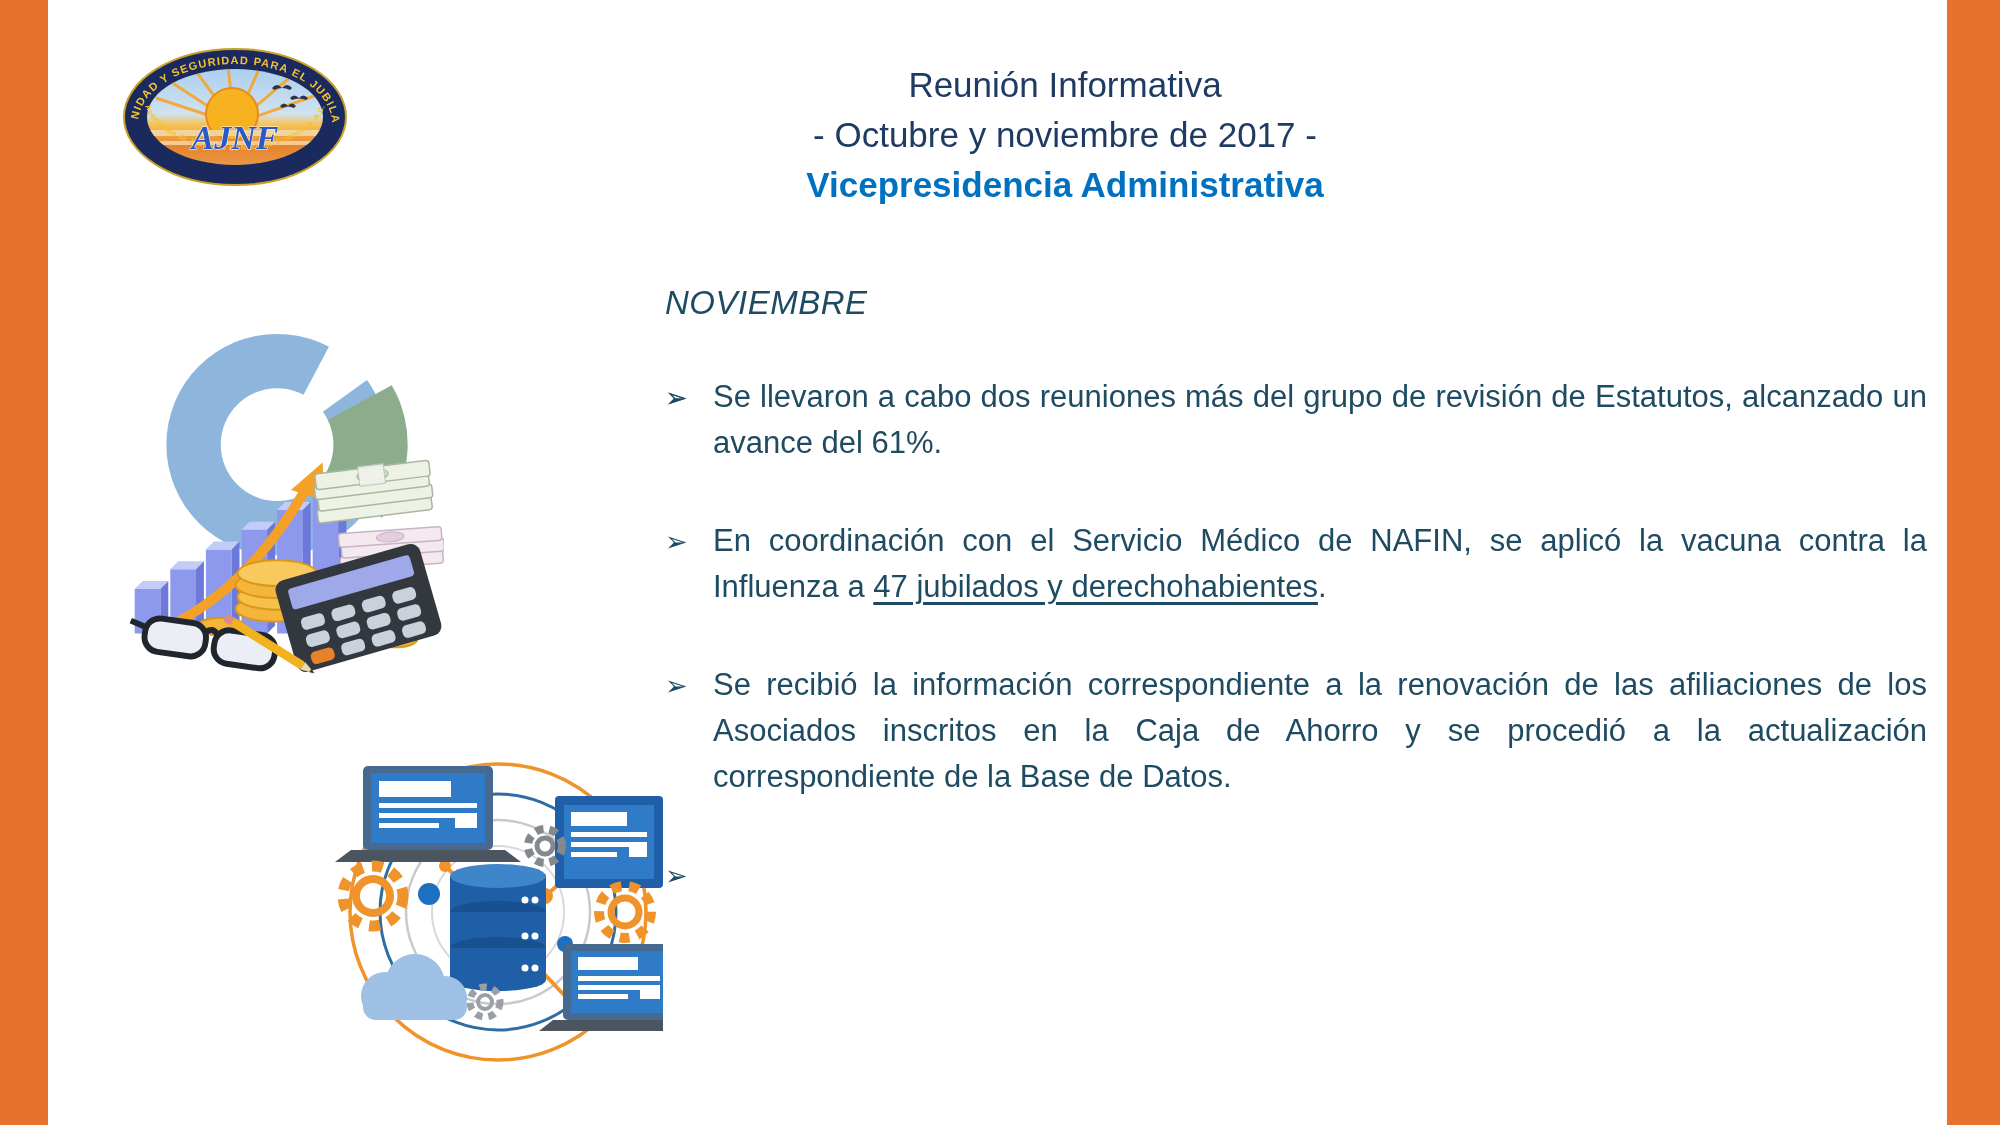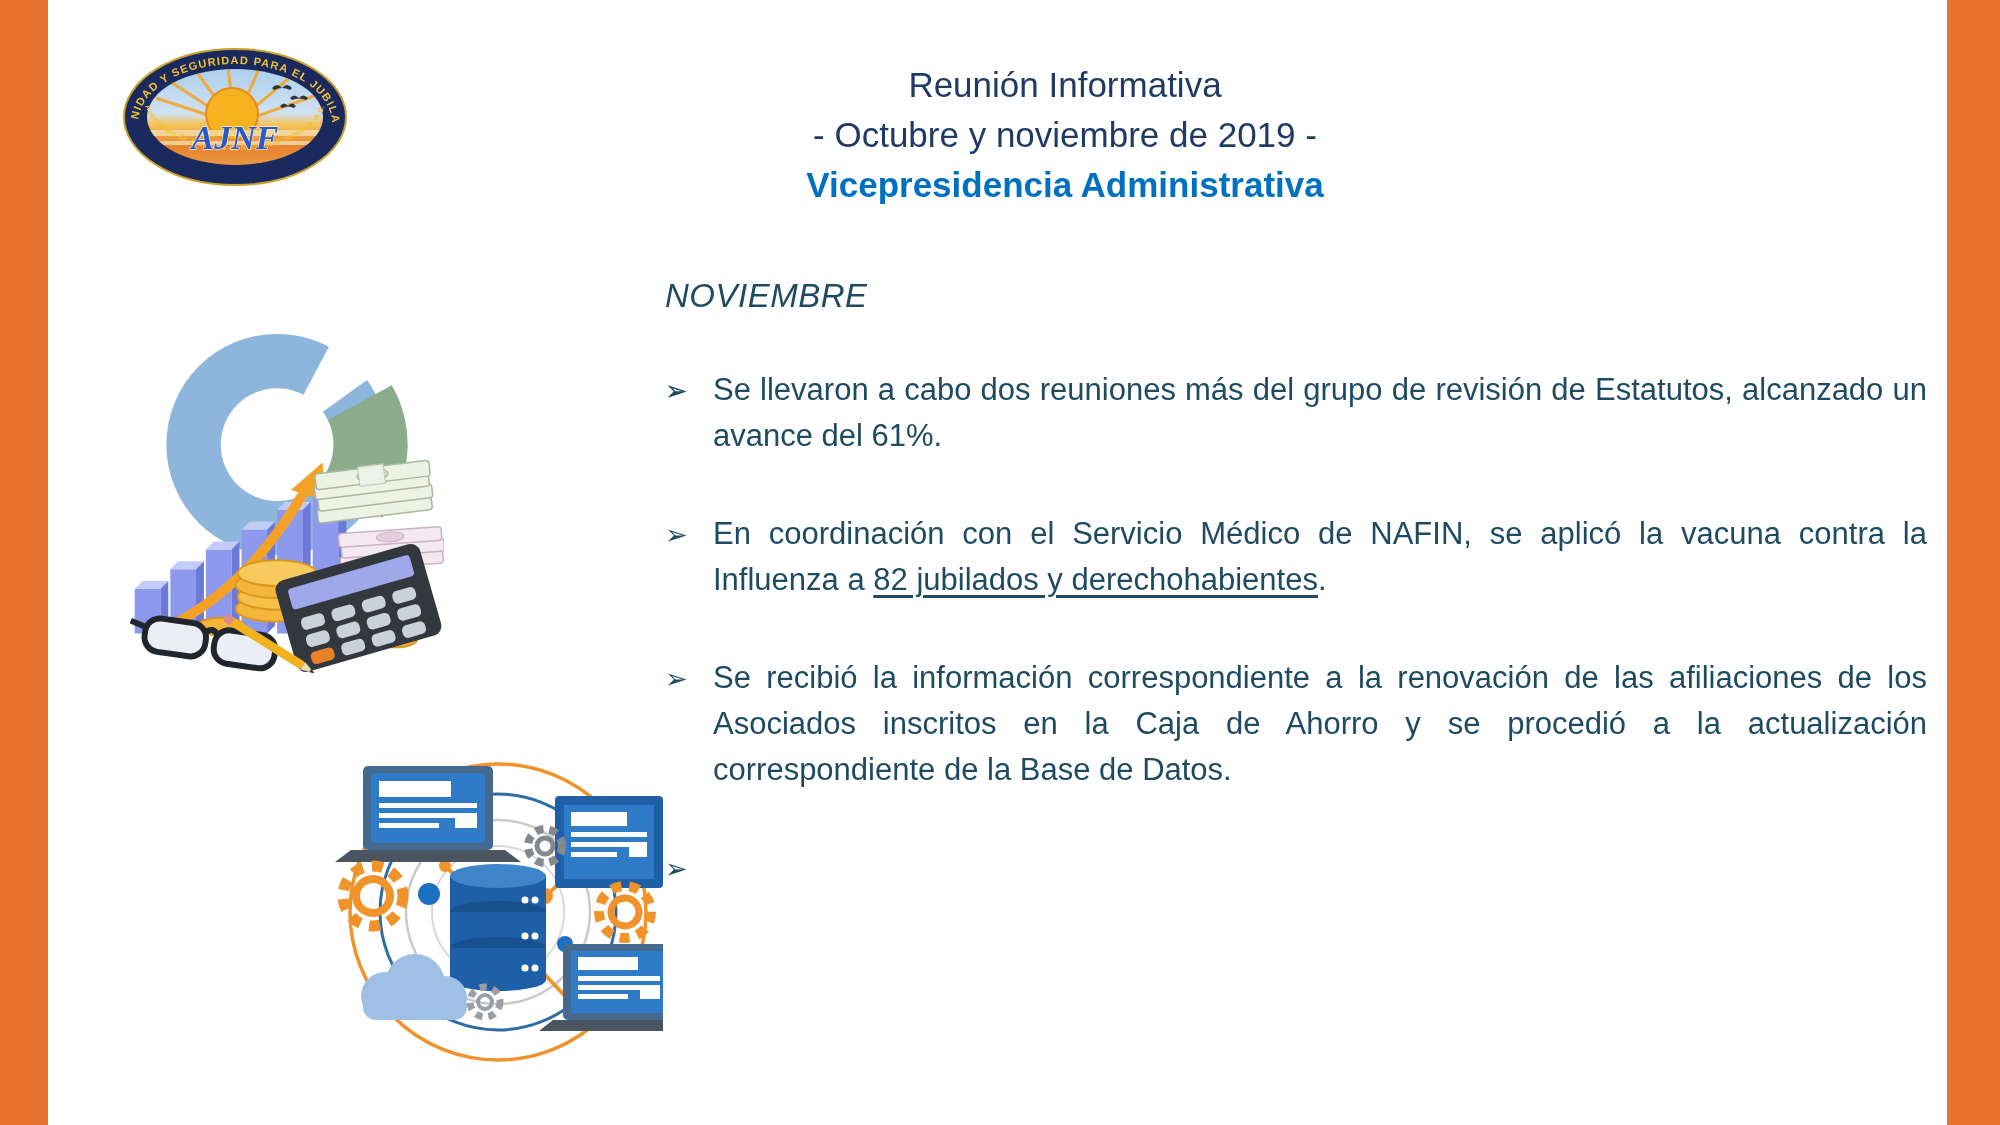--- a/index.html
+++ b/index.html
@@ -11,21 +11,21 @@
   .bar-left{left:0;width:48px;}
   .bar-right{left:1947px;width:53px;}
 
   .logo{position:absolute;left:122px;top:46px;width:226px;height:142px;}
 
   .title-block{position:absolute;left:560px;top:60px;width:1010px;text-align:center;}
   .title-line1{font-size:35px;font-weight:normal;color:#1f3b63;line-height:50px;}
   .title-line2{font-size:35px;font-weight:normal;color:#1f3b63;line-height:50px;}
   .title-line3{font-size:35px;font-weight:bold;color:#0070c0;line-height:50px;}
 
-  .content{position:absolute;left:665px;top:277px;width:1262px;color:#1e4b61;}
+  .content{position:absolute;left:665px;top:284px;width:1262px;color:#1e4b61;}
   .month-heading{font-style:italic;font-size:33px;font-weight:normal;color:#1e4b61;
     margin:0 0 16px 0;letter-spacing:.5px;}
   ul.bullets{list-style:none;margin:0;padding:0;}
   ul.bullets li{position:relative;padding-left:48px;margin-bottom:52px;
     font-size:31px;line-height:46px;text-align:justify;color:#1e4b61;}
   ul.bullets li:last-child{margin-bottom:0;}
   .marker{position:absolute;left:0;top:1px;font-size:27px;color:#1e4b61;
     font-family:"DejaVu Sans",sans-serif;}
   .u{text-decoration:underline;text-underline-offset:5px;}
 
@@ -83,21 +83,21 @@
       </text>
       <text font-size="7.5" font-weight="bold" fill="#f2c230" letter-spacing="0.4" font-family="Liberation Sans,sans-serif">
         <textPath href="#botArc" startOffset="50%" text-anchor="middle">Asociación de Jubilados de Nacional Financiera, A.C.</textPath>
       </text>
       <text x="113" y="103" text-anchor="middle" font-family="Liberation Serif,serif" font-size="34" font-weight="bold" font-style="italic" fill="#2b59c6" stroke="#ffffff" stroke-width="1" paint-order="stroke">AJNF</text>
     </svg>
   </div>
 
   <header class="title-block">
     <div class="title-line1">Reunión Informativa</div>
-    <div class="title-line2">- Octubre y noviembre de 2019 -</div>
+    <div class="title-line2">- Octubre y noviembre de 2017 -</div>
     <div class="title-line3">Vicepresidencia Administrativa</div>
   </header>
 
   <div class="illus illus-finance">
     <svg viewBox="0 0 320 356" width="318" height="352">
 
       <circle cx="152" cy="122" r="112" fill="#8eb6dc"></circle>
       <path d="M152,122 L206,20 A115,115 0 0 1 252,50 Z" fill="#ffffff"></path>
       <path d="M164,118 L268,62 A119,119 0 0 1 258,196 Z" fill="#8cad8c"></path>
       <circle cx="152" cy="122" r="57" fill="#ffffff"></circle>
@@ -301,21 +301,21 @@
         <span class="marker">➢</span>
       </li>
 
       <li>
         <span class="marker">➢</span>
         <span>Se llevaron a cabo dos reuniones más del grupo de revisión de Estatutos, alcanzado un avance del 61%.</span>
       </li>
 
       <li>
         <span class="marker">➢</span>
-        <span><span>En coordinación con el Servicio Médico de NAFIN, se aplicó la vacuna contra la Influenza a </span><span class="u">82 jubilados y derechohabientes</span><span>.</span></span>
+        <span><span>En coordinación con el Servicio Médico de NAFIN, se aplicó la vacuna contra la Influenza a </span><span class="u">47 jubilados y derechohabientes</span><span>.</span></span>
       </li>
 
       <li>
         <span class="marker">➢</span>
         <span>Se recibió la información correspondiente a la renovación de las afiliaciones de los Asociados inscritos en la Caja de Ahorro y se procedió a la actualización correspondiente de la Base de Datos.</span>
       </li>
 
       <li>
         <span class="marker">➢</span>
       </li>

